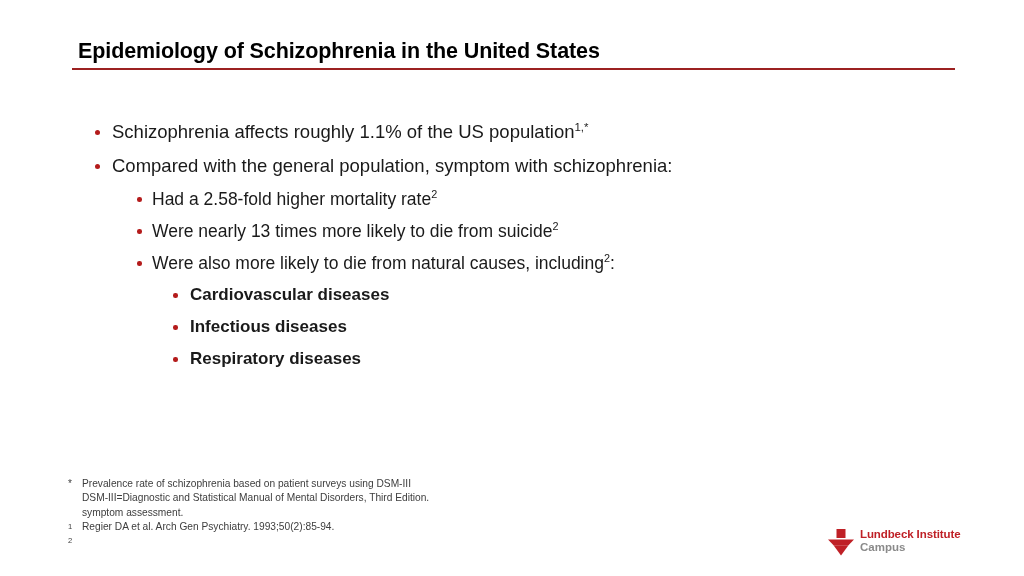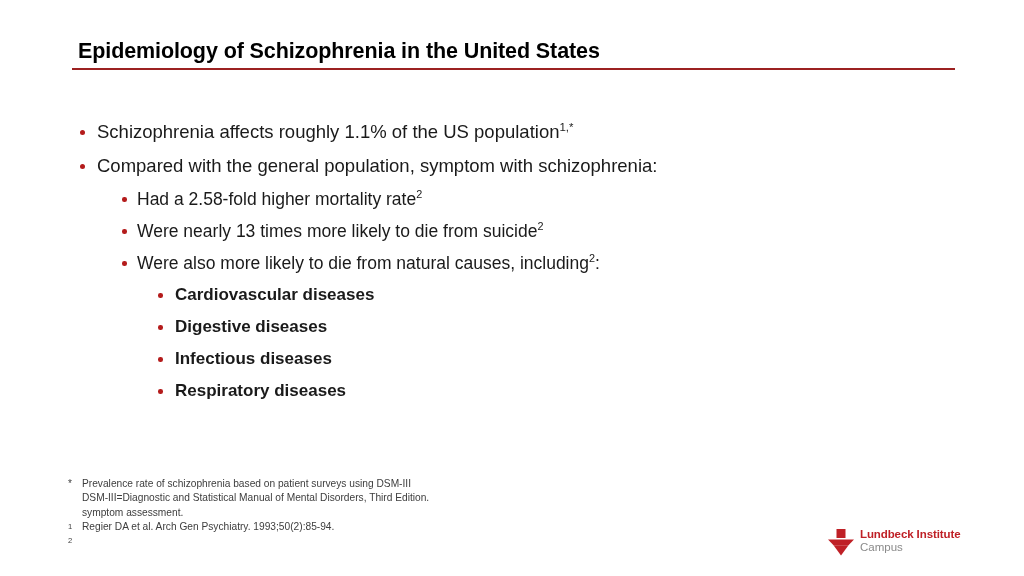--- a/index.html
+++ b/index.html
@@ -40,20 +40,21 @@
   .body-area {
     position: absolute;
     left: 0;
     top: 118px;
     width: 1024px;
   }
   .bullet {
     position: relative;
     display: block;
     color: #1a1a1a;
+    margin-left: 15px;
   }
   .bullet .dot {
     position: absolute;
     border-radius: 50%;
     background: #b41b1b;
   }
   .bullet .txt {
     display: block;
     white-space: nowrap;
   }
@@ -172,21 +173,21 @@
     font-size: 11.5px;
     font-weight: bold;
     color: #bf2026;
     letter-spacing: -0.1px;
     line-height: 13px;
     white-space: nowrap;
   }
   .logo-line2 {
     display: block;
     font-size: 11.5px;
-    font-weight: normal;
+    font-weight: bold;
     color: #8a8a8a;
     line-height: 13px;
     white-space: nowrap;
   }
 </style>
 </head>
 <body>
 
 <div class="slide-title">Epidemiology of Schizophrenia in the United States</div>
 <div class="title-rule"></div>
@@ -214,24 +215,20 @@
   </div>
 
   <div class="bullet lvl2">
     <span class="dot"></span>
     <span class="txt"><span>Were also more likely to die from natural causes, including</span><sup>2</sup><span>:</span></span>
   </div>
 
   <div class="bullet lvl3">
     <span class="dot"></span>
     <span class="txt">Cardiovascular diseases</span>
-  </div>
-  <div class="bullet lvl3">
-    <span class="dot"></span>
-    <span class="txt">Digestive diseases</span>
   </div>
   <div class="bullet lvl3">
     <span class="dot"></span>
     <span class="txt">Infectious diseases</span>
   </div>
   <div class="bullet lvl3">
     <span class="dot"></span>
     <span class="txt">Respiratory diseases</span>
   </div>
 

